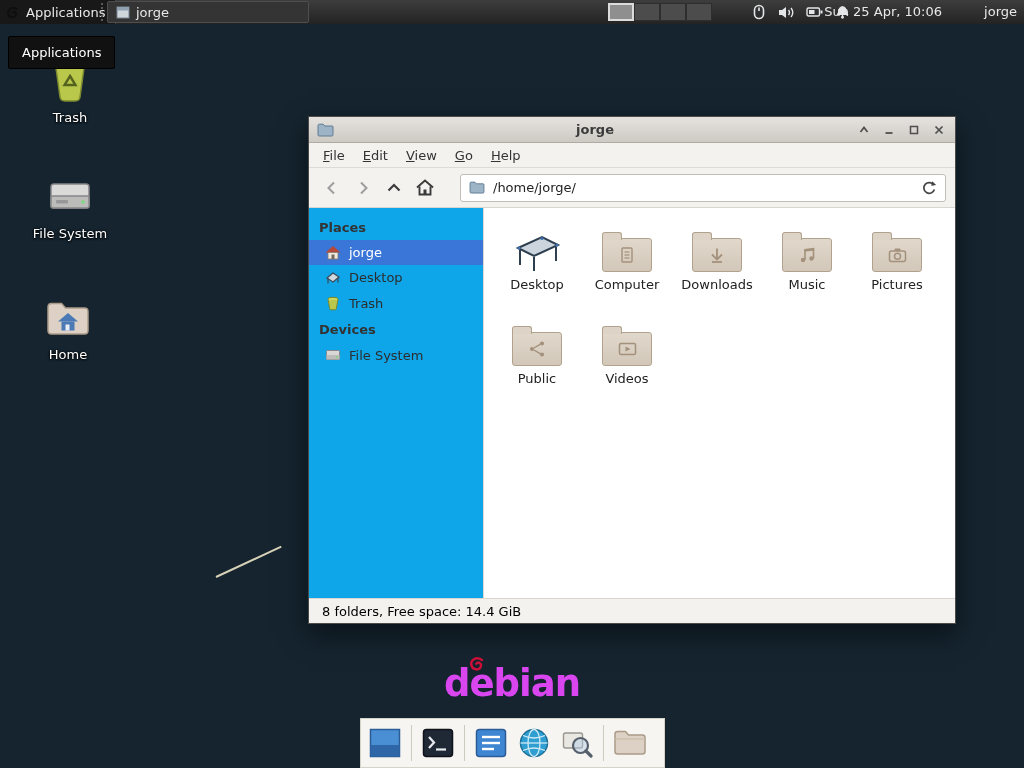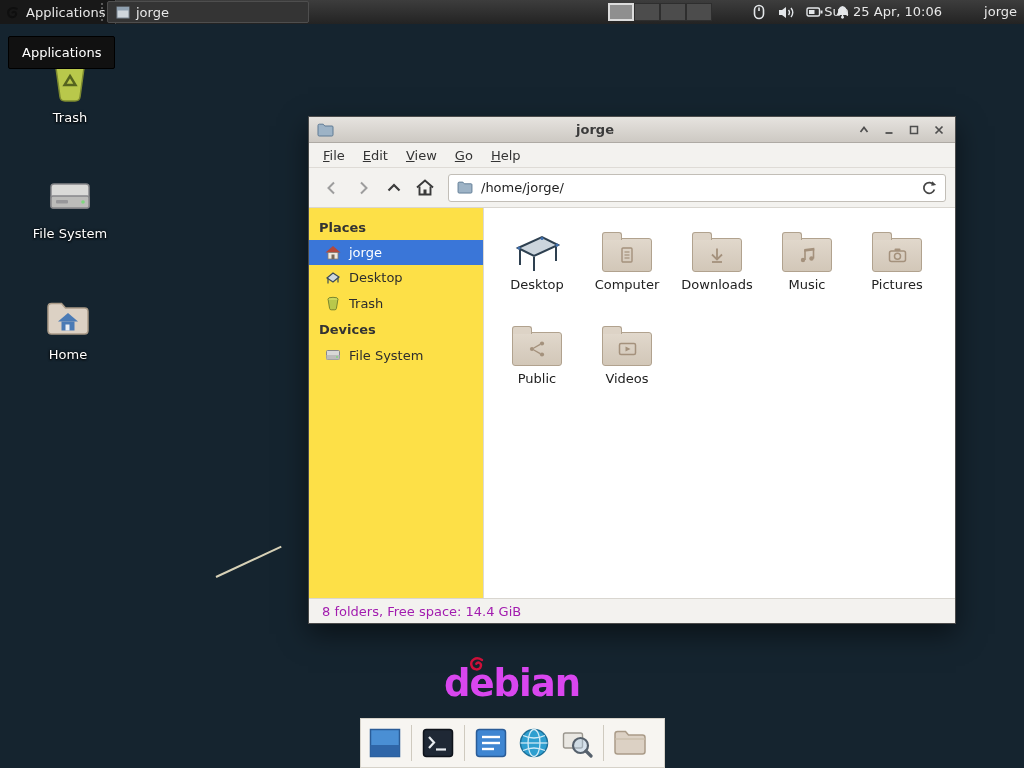--- a/index.html
+++ b/index.html
@@ -44,39 +44,39 @@
   .title { flex:1; text-align:center; font-weight:bold; color:#3b3b3b; }
   .wbtns { display:flex; gap:9px; }
   .wbtn { width:16px; height:16px; display:flex; align-items:center; justify-content:center; }
   .menubar { height:25px; background:#f3f2ef; border-bottom:1px solid #dedbd6;
              display:flex; align-items:center; padding:0 5px; color:#333; }
   .menu-item { display:inline-block; padding:3px 9px; }
   .menu-item::first-letter { text-decoration:underline; }
   .toolbar { height:40px; background:#f3f2ef; border-bottom:1px solid #d9d6d0;
              display:flex; align-items:center; gap:4px; padding:0 9px; }
   .tbtn { width:27px; height:27px; display:flex; align-items:center; justify-content:center; border-radius:3px; }
-  .pathbar { flex:1; height:28px; margin-left:6px; background:#fff; border:1px solid #c2beb7;
+  .pathbar { flex:1; height:28px; margin-left:18px; background:#fff; border:1px solid #c2beb7;
              border-radius:3px; display:flex; align-items:center; gap:8px; padding:0 8px; color:#222; }
   .pathtext { flex:1; }
   .wbody { flex:1; display:flex; min-height:0; }
-  .sidebar { width:175px; background:#fde047; border-right:1px solid #dcd9d4; padding-top:6px; color:#2d2d2d; }
+  .sidebar { width:175px; background:#0ea5e9; border-right:1px solid #dcd9d4; padding-top:6px; color:#2d2d2d; }
   .side-h { font-weight:bold; padding:6px 10px 5px; color:#333; }
   .side-item { display:flex; align-items:center; gap:8px; padding:5px 10px 5px 16px; }
   .side-item.selected { background:#3a76d8; color:#fff; }
   .main { flex:1; background:#fff; padding:16px 8px; display:flex; flex-wrap:wrap; align-content:flex-start; overflow:hidden; }
   .fitem { width:90px; height:86px; display:flex; flex-direction:column; align-items:center; margin-bottom:8px; }
   .ficon { width:54px; height:48px; display:flex; align-items:flex-end; justify-content:center; }
   .flabel { margin-top:5px; color:#222; }
   .folder { position:relative; width:50px; height:34px; background:linear-gradient(#e1d8cc,#d2c7b8);
             border:1px solid #b1a28e; border-radius:2px 3px 3px 3px; }
   .folder::before { content:''; position:absolute; left:-1px; top:-7px; width:18px; height:7px;
             background:#ddd3c6; border:1px solid #b1a28e; border-bottom:none; border-radius:3px 3px 0 0; }
   .emblem { position:absolute; inset:0; display:flex; align-items:center; justify-content:center; }
   .status { height:25px; background:#f3f2ef; border-top:1px solid #d9d6d0;
-            display:flex; align-items:center; padding:0 13px; color:#a21caf; }
+            display:flex; align-items:center; padding:0 13px; color:#000000; }
 
   
   .debian { position:absolute; left:0; width:1024px; top:662px; text-align:center;
             color:#d946ef; font-size:37px; font-weight:bold; letter-spacing:-1px; }
   .debian-wrap { position:relative; display:inline-block; }
   .swirl { position:absolute; left:23px; top:-7px; }
 
   
   .dock { position:absolute; left:360px; top:718px; width:305px; height:50px;
           background:#f7f5f1; border:1px solid #d6d2c9; display:flex; align-items:center;

